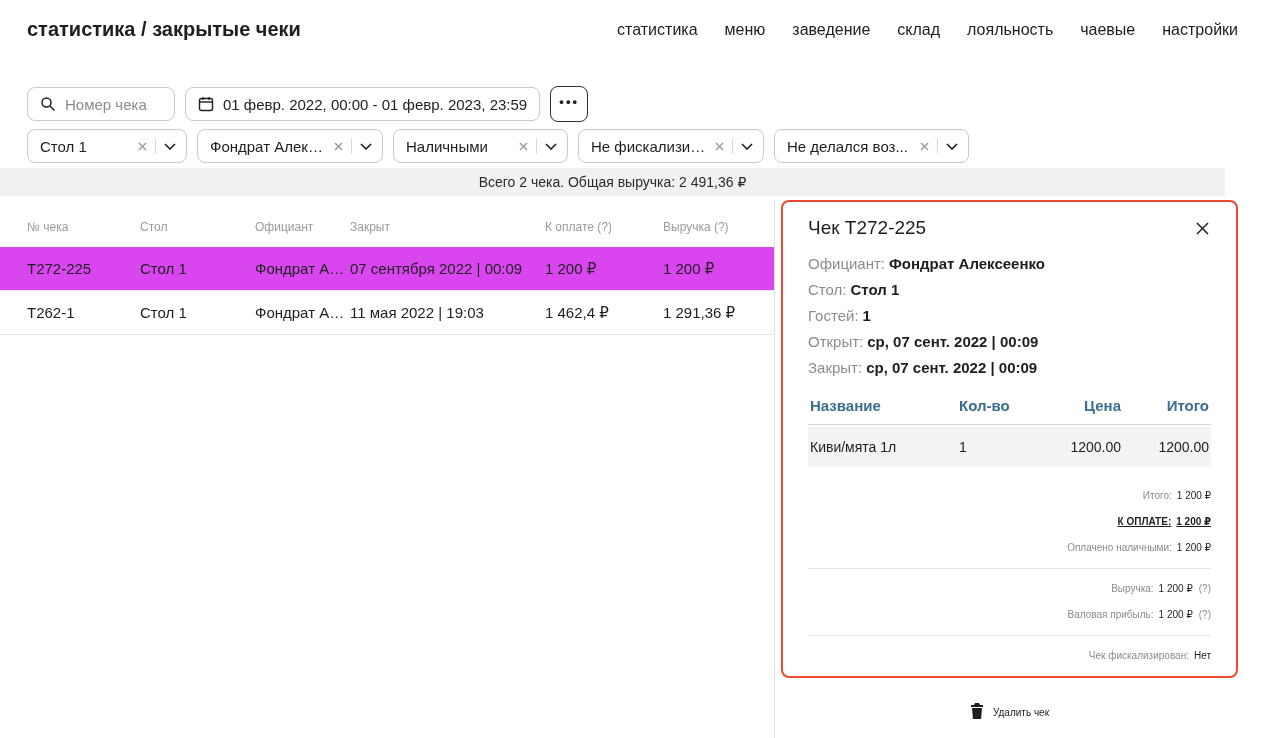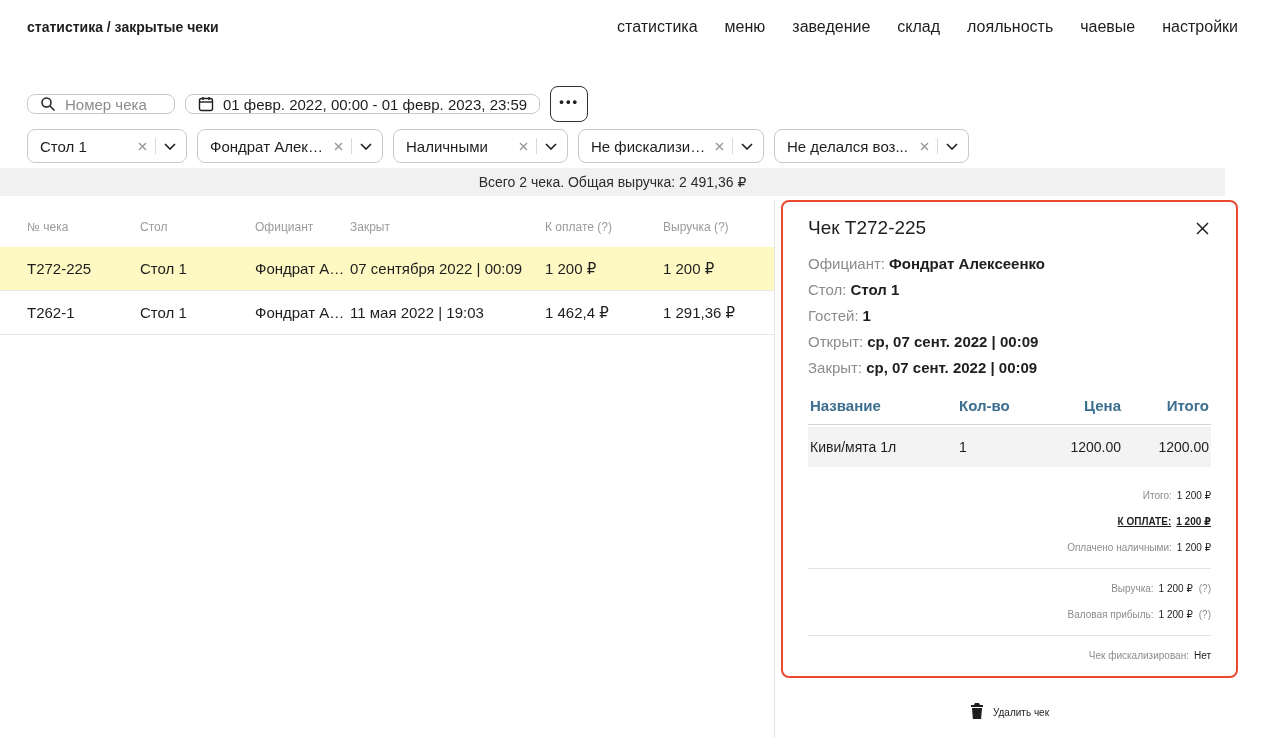--- a/index.html
+++ b/index.html
@@ -3,27 +3,27 @@
 <meta charset="utf-8">
 <style>
   * { margin:0; padding:0; box-sizing:border-box; }
   html,body { width:1268px; height:738px; overflow:hidden; background:#fff;
     font-family:"Liberation Sans","DejaVu Sans",sans-serif; color:#1e1e1e; }
   .page { position:relative; width:1268px; height:738px; }
 
   
   .header { display:flex; justify-content:space-between; align-items:center;
     padding:18px 30px 0 27px; }
-  .breadcrumb { font-size:14px; font-weight:bold; }
+  .breadcrumb { font-size:20px; font-weight:bold; }
   .topnav { display:flex; gap:27px;justify-content:space-between; }
   .topnav span { font-size:16px; cursor:pointer; white-space:nowrap; }
 
   
   .toolbar { position:absolute; top:86px; left:27px; display:flex; gap:10px; align-items:center; }
-  .box { height:20px; border:1px solid #c9c9c9; border-radius:8px; display:flex;
+  .box { height:34px; border:1px solid #c9c9c9; border-radius:8px; display:flex;
     align-items:center; padding:0 12px; gap:9px; background:#fff; font-size:15px; }
   .search-box { width:148px; }
   .search-box input { border:none; outline:none; width:100%; font-size:15px;
     font-family:inherit; color:#1e1e1e; }
   .search-box input::placeholder { color:#8c8c8c; }
   .date-box { white-space:nowrap; cursor:pointer; }
   .btn-dark { height:36px; border:1px solid #2f2f2f; border-radius:8px; background:#fff;
     display:flex; align-items:center; cursor:pointer; }
   .hide-filters { width:196px; justify-content:space-between; padding:0 14px; font-size:15px; }
   .more-btn { width:38px; justify-content:center; font-size:13px; letter-spacing:2px;
@@ -44,21 +44,21 @@
   .summary { position:absolute; top:168px; left:0; width:1225px; height:28px;
     background:#f1f1f1; display:flex; align-items:center; justify-content:center;
     font-size:14px; color:#2b2b2b; }
 
   
   .table { position:absolute; top:207px; left:0; width:774px; }
   .trow { display:grid; grid-template-columns:113px 115px 95px 195px 118px 1fr;
     padding-left:27px; align-items:center; }
   .thead { height:40px; color:#9b9b9b; font-size:12px; }
   .tbody-row { height:44px; font-size:15px; border-bottom:1px solid #e8e8e8; cursor:pointer; }
-  .tbody-row.selected { background:#fef9c3; }
+  .tbody-row.selected { background:#d946ef; }
   .cell { overflow:hidden; white-space:nowrap; text-overflow:ellipsis; padding-right:2px; }
 
   
   .vdivider { position:absolute; left:774px; top:200px; bottom:0; width:1px; background:#e3e3e3; }
   .card { position:absolute; left:781px; top:200px; width:457px; height:478px;
     border:2px solid #ea4a31; border-radius:8px; background:#fff; padding:15px 25px; }
   .card-head { display:flex; justify-content:space-between; align-items:flex-start; }
   .card-title { font-size:19px; font-weight:500; }
   .close-btn { cursor:pointer; padding:4px 2px; }
   .fields { margin-top:8px; }

